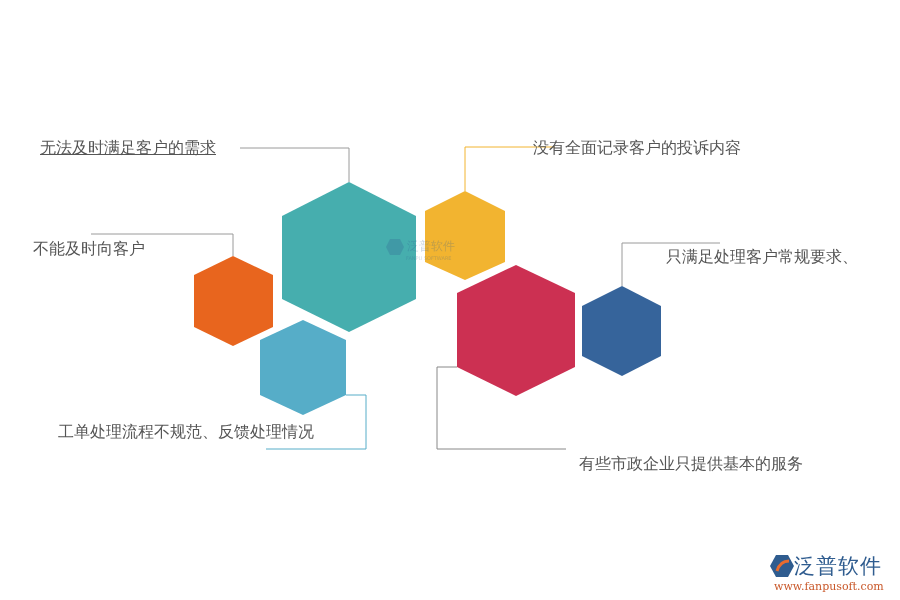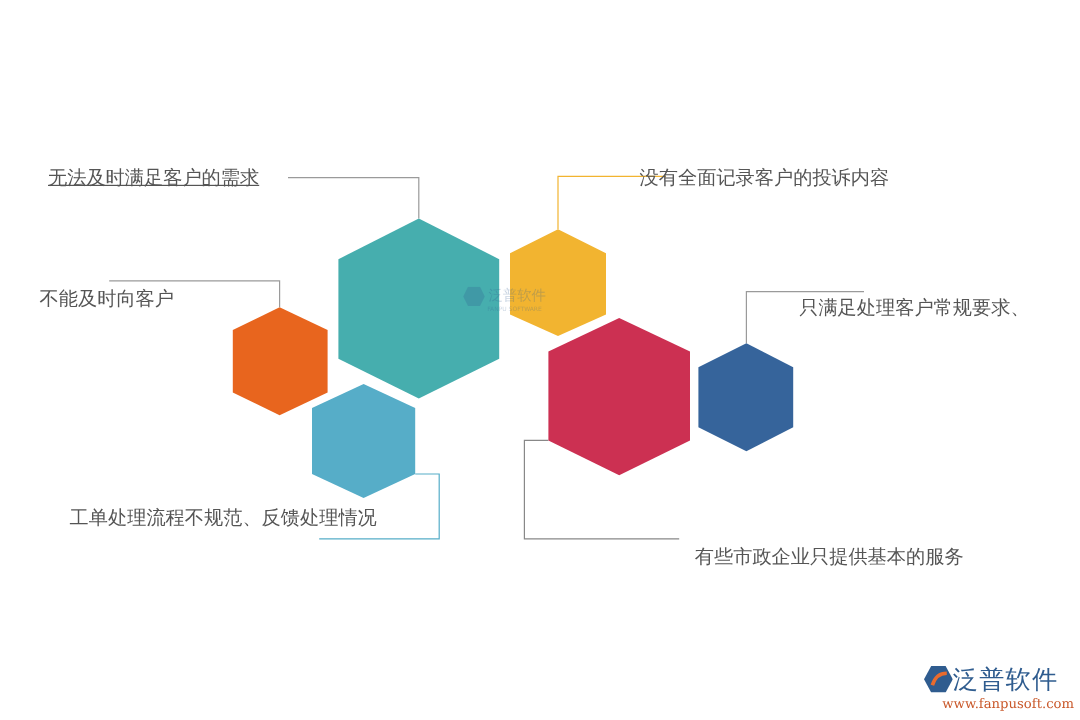--- a/index.html
+++ b/index.html
@@ -4,21 +4,21 @@
 <style>
   html, body { margin: 0; padding: 0; background: #ffffff; }
   body { width: 900px; height: 600px; position: relative; overflow: hidden;
          font-family: "DejaVu Serif", "Liberation Serif", serif; }
   #diagram { position: absolute; left: 0; top: 0; }
   .label { position: absolute; color: #555555; font-size: 16px; line-height: 22px; white-space: nowrap; }
   .wm { position: absolute; left: 386px; top: 238px; opacity: 0.25; }
   .logo { position: absolute; left: 770px; top: 552px; width: 125px; }
   .logo-row { display: flex; align-items: center; }
   .logo-name { color: #2f5c8f; font-family: "DejaVu Sans", sans-serif; font-size: 21px; letter-spacing: 1px; }
-  .logo-url { color: #c9582a; font-family: "DejaVu Serif", serif; font-size: 11px; margin-left: 4px; text-align: right; }
+  .logo-url { color: #c9582a; font-family: "DejaVu Serif", serif; font-size: 11px; margin-left: 4px; }
 </style>
 </head>
 <body>
 
 <svg id="diagram" width="900" height="600" viewBox="0 0 900 600">
 
   <polyline points="240,148 349,148 349,182" fill="none" stroke="#9A9A9A" stroke-width="1"></polyline>
   <polyline points="91,234 233,234 233,256" fill="none" stroke="#9A9A9A" stroke-width="1"></polyline>
   <polyline points="346,395 366,395 366,449 266,449" fill="none" stroke="#56ADC8" stroke-width="1"></polyline>
   <polyline points="465,191 465,147 555,147" fill="none" stroke="#F2B430" stroke-width="1"></polyline>

